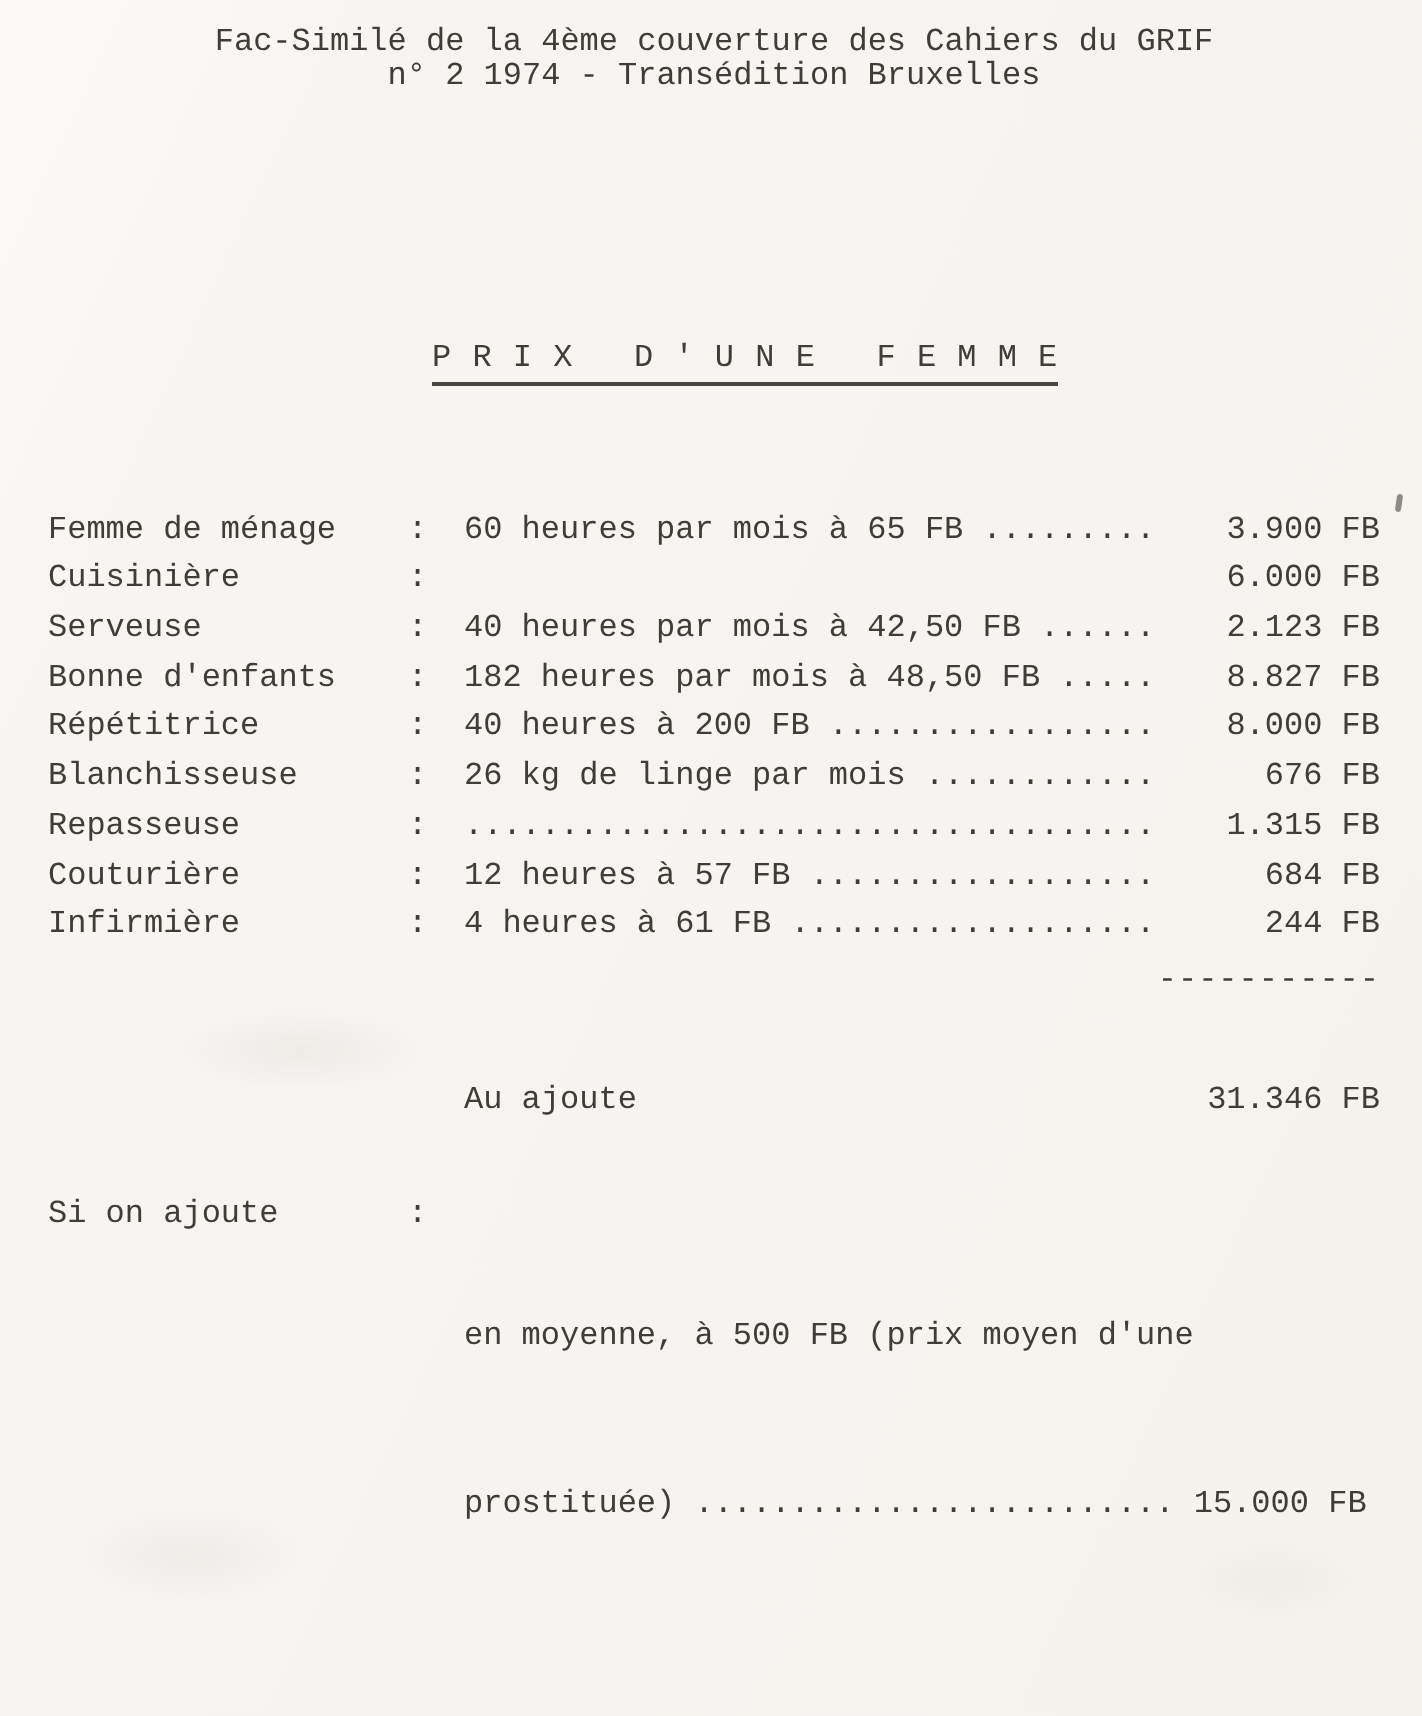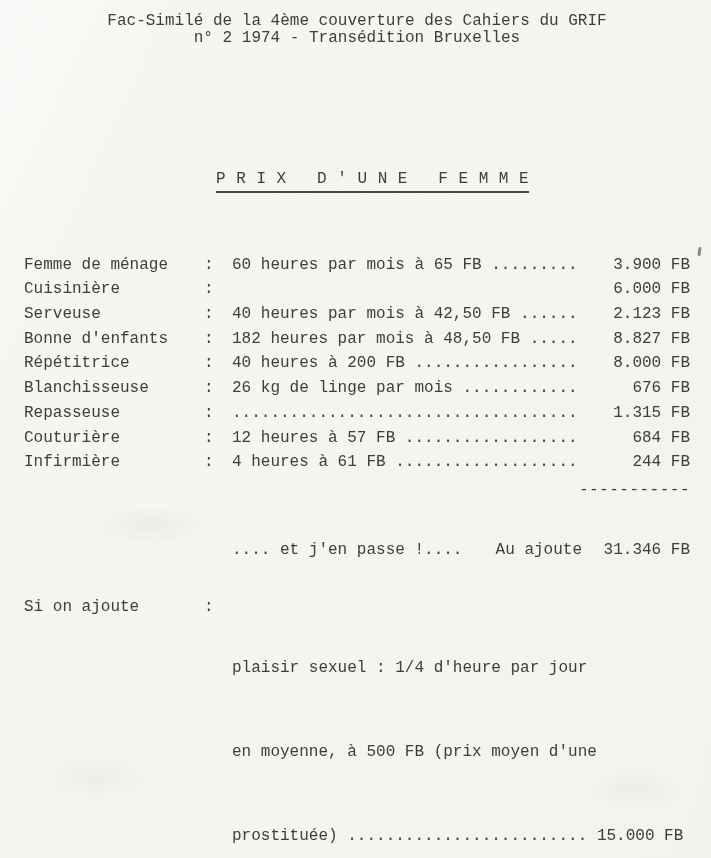--- a/index.html
+++ b/index.html
@@ -126,29 +126,27 @@
       <span class="col-desc">4 heures à 61 FB ...................</span>
       <span class="col-amount">244 FB</span>
     </div>
   </div>
 
   <div class="dashed-sep">-----------</div>
 
   <div class="subtotal-row">
     <span class="subtotal-spacer"></span>
     <span class="subtotal-desc">
-      <span>.... et j'en passe !....</span>
       <span>Au ajoute</span>
     </span>
     <span class="col-amount">31.346 FB</span>
   </div>
 
   <div class="addition-block">
     <span class="col-label">Si on ajoute</span>
     <span class="col-sep">:</span>
     <div class="addition-lines">
-      <div>plaisir sexuel : 1/4 d'heure par jour</div>
       <div>en moyenne, à 500 FB (prix moyen d'une</div>
       <div><span>prostituée) .........................</span> <span>15.000 FB</span></div>
     </div>
   </div>
 
 </div>
 
 </body></html>

